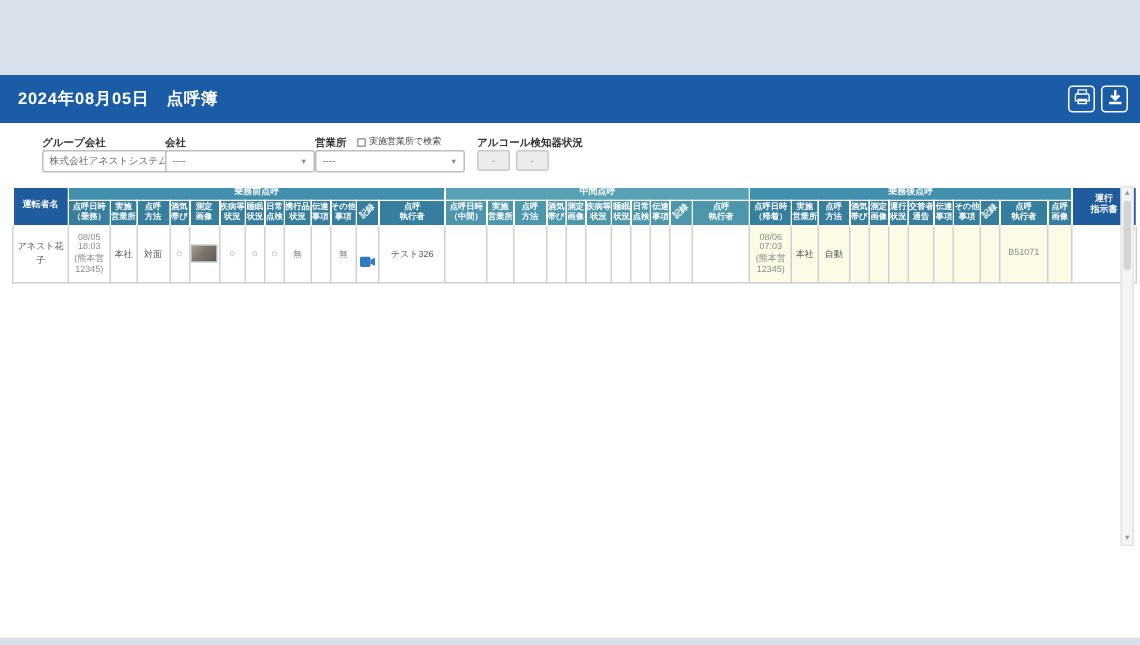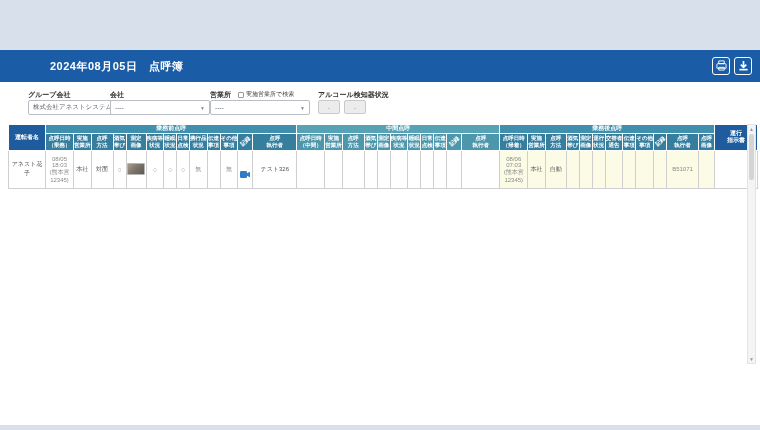--- a/index.html
+++ b/index.html
@@ -1,21 +1,21 @@
 <!DOCTYPE html>
 <html><head>
 <meta charset="utf-8">
 <style>
   * { margin:0; padding:0; box-sizing:border-box; }
   html,body { width:760px; height:430px; overflow:hidden; }
   body { background:#d8e1eb; font-family:"Liberation Sans", sans-serif; position:relative; }
 
   
   .topbar { position:absolute; top:50px; left:0; width:760px; height:32px; background:#1a5ca6; }
-  .topbar .title { position:absolute; left:12px; top:0; line-height:32px; color:#fff; font-size:11px; font-weight:bold; letter-spacing:0.5px;margin-left:38px; }
+  .topbar .title { position:absolute; left:12px; top:0; line-height:32px; color:#fff; font-size:11px; font-weight:bold; letter-spacing:0.5px; }
   .topbar .actions { position:absolute; right:8px; top:7px; display:flex; gap:4px; }
   .icon-btn { width:18px; height:18px; border:1.5px solid #fff; border-radius:3px; background:transparent; display:flex; align-items:center; justify-content:center; cursor:pointer; }
 
   
   .content { position:absolute; top:82px; left:0; width:760px; height:343px; background:#fff; }
 
   
   .filters { position:relative; height:42px; }
   .f-label { position:absolute; top:8px; font-size:7px; font-weight:bold; color:#333; white-space:nowrap; }
   .select { position:absolute; top:18px; height:15px; border:1px solid #b9bec4; border-radius:2px; background:#fff; font-size:6.5px; color:#666; display:flex; align-items:center; padding:0 4px; overflow:hidden; white-space:nowrap; }

